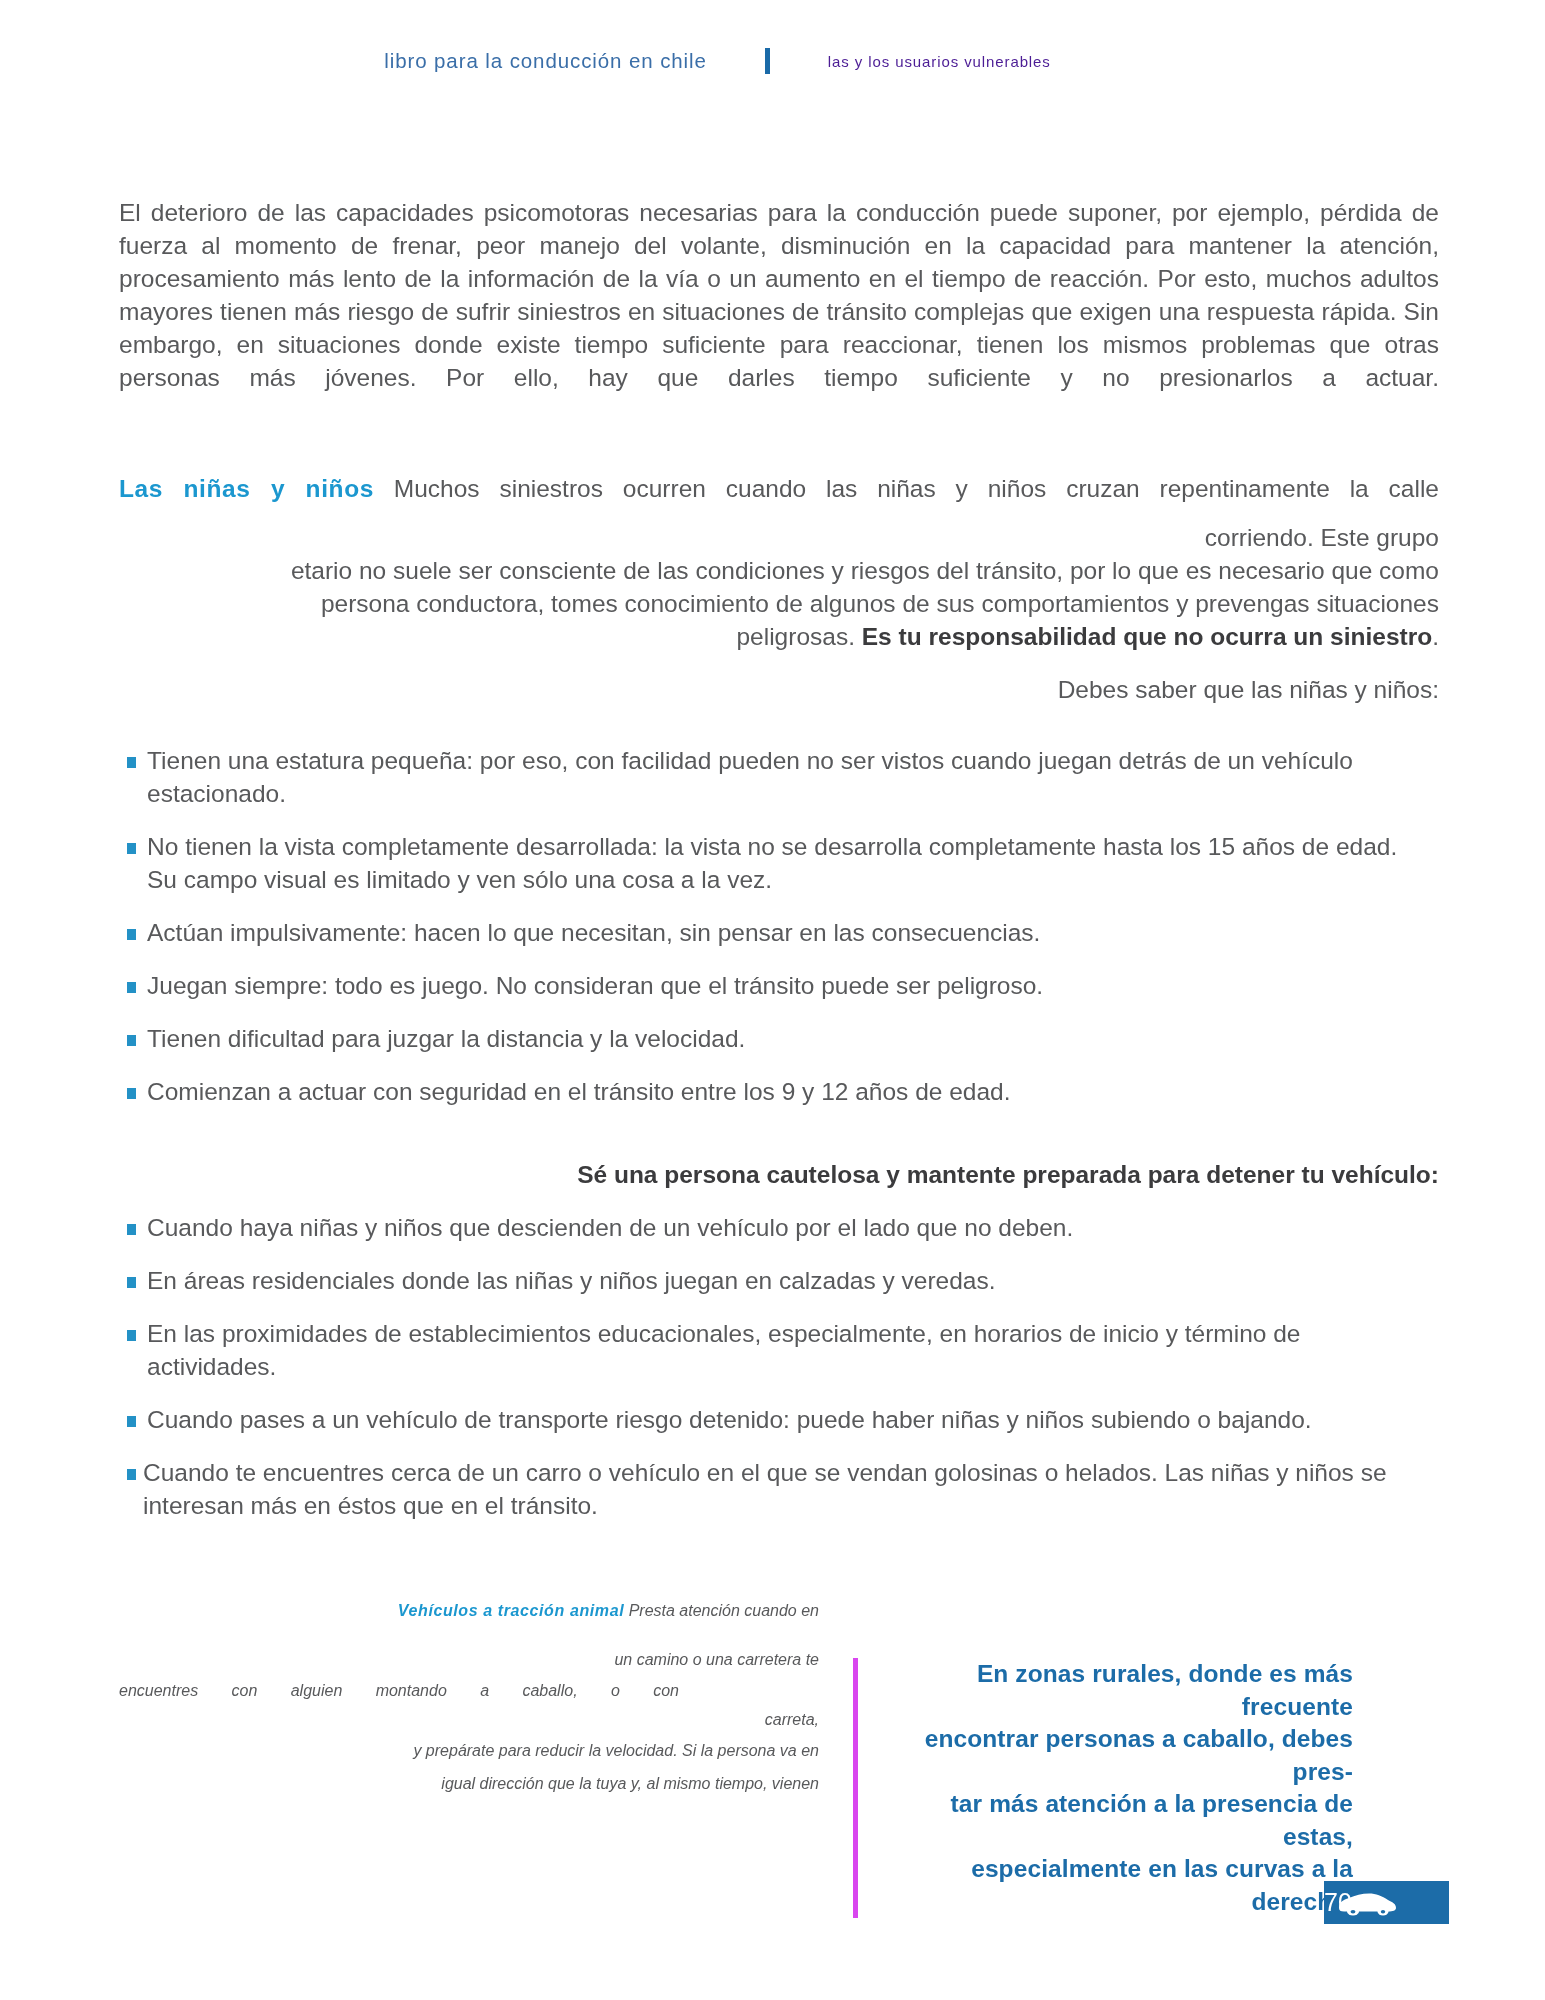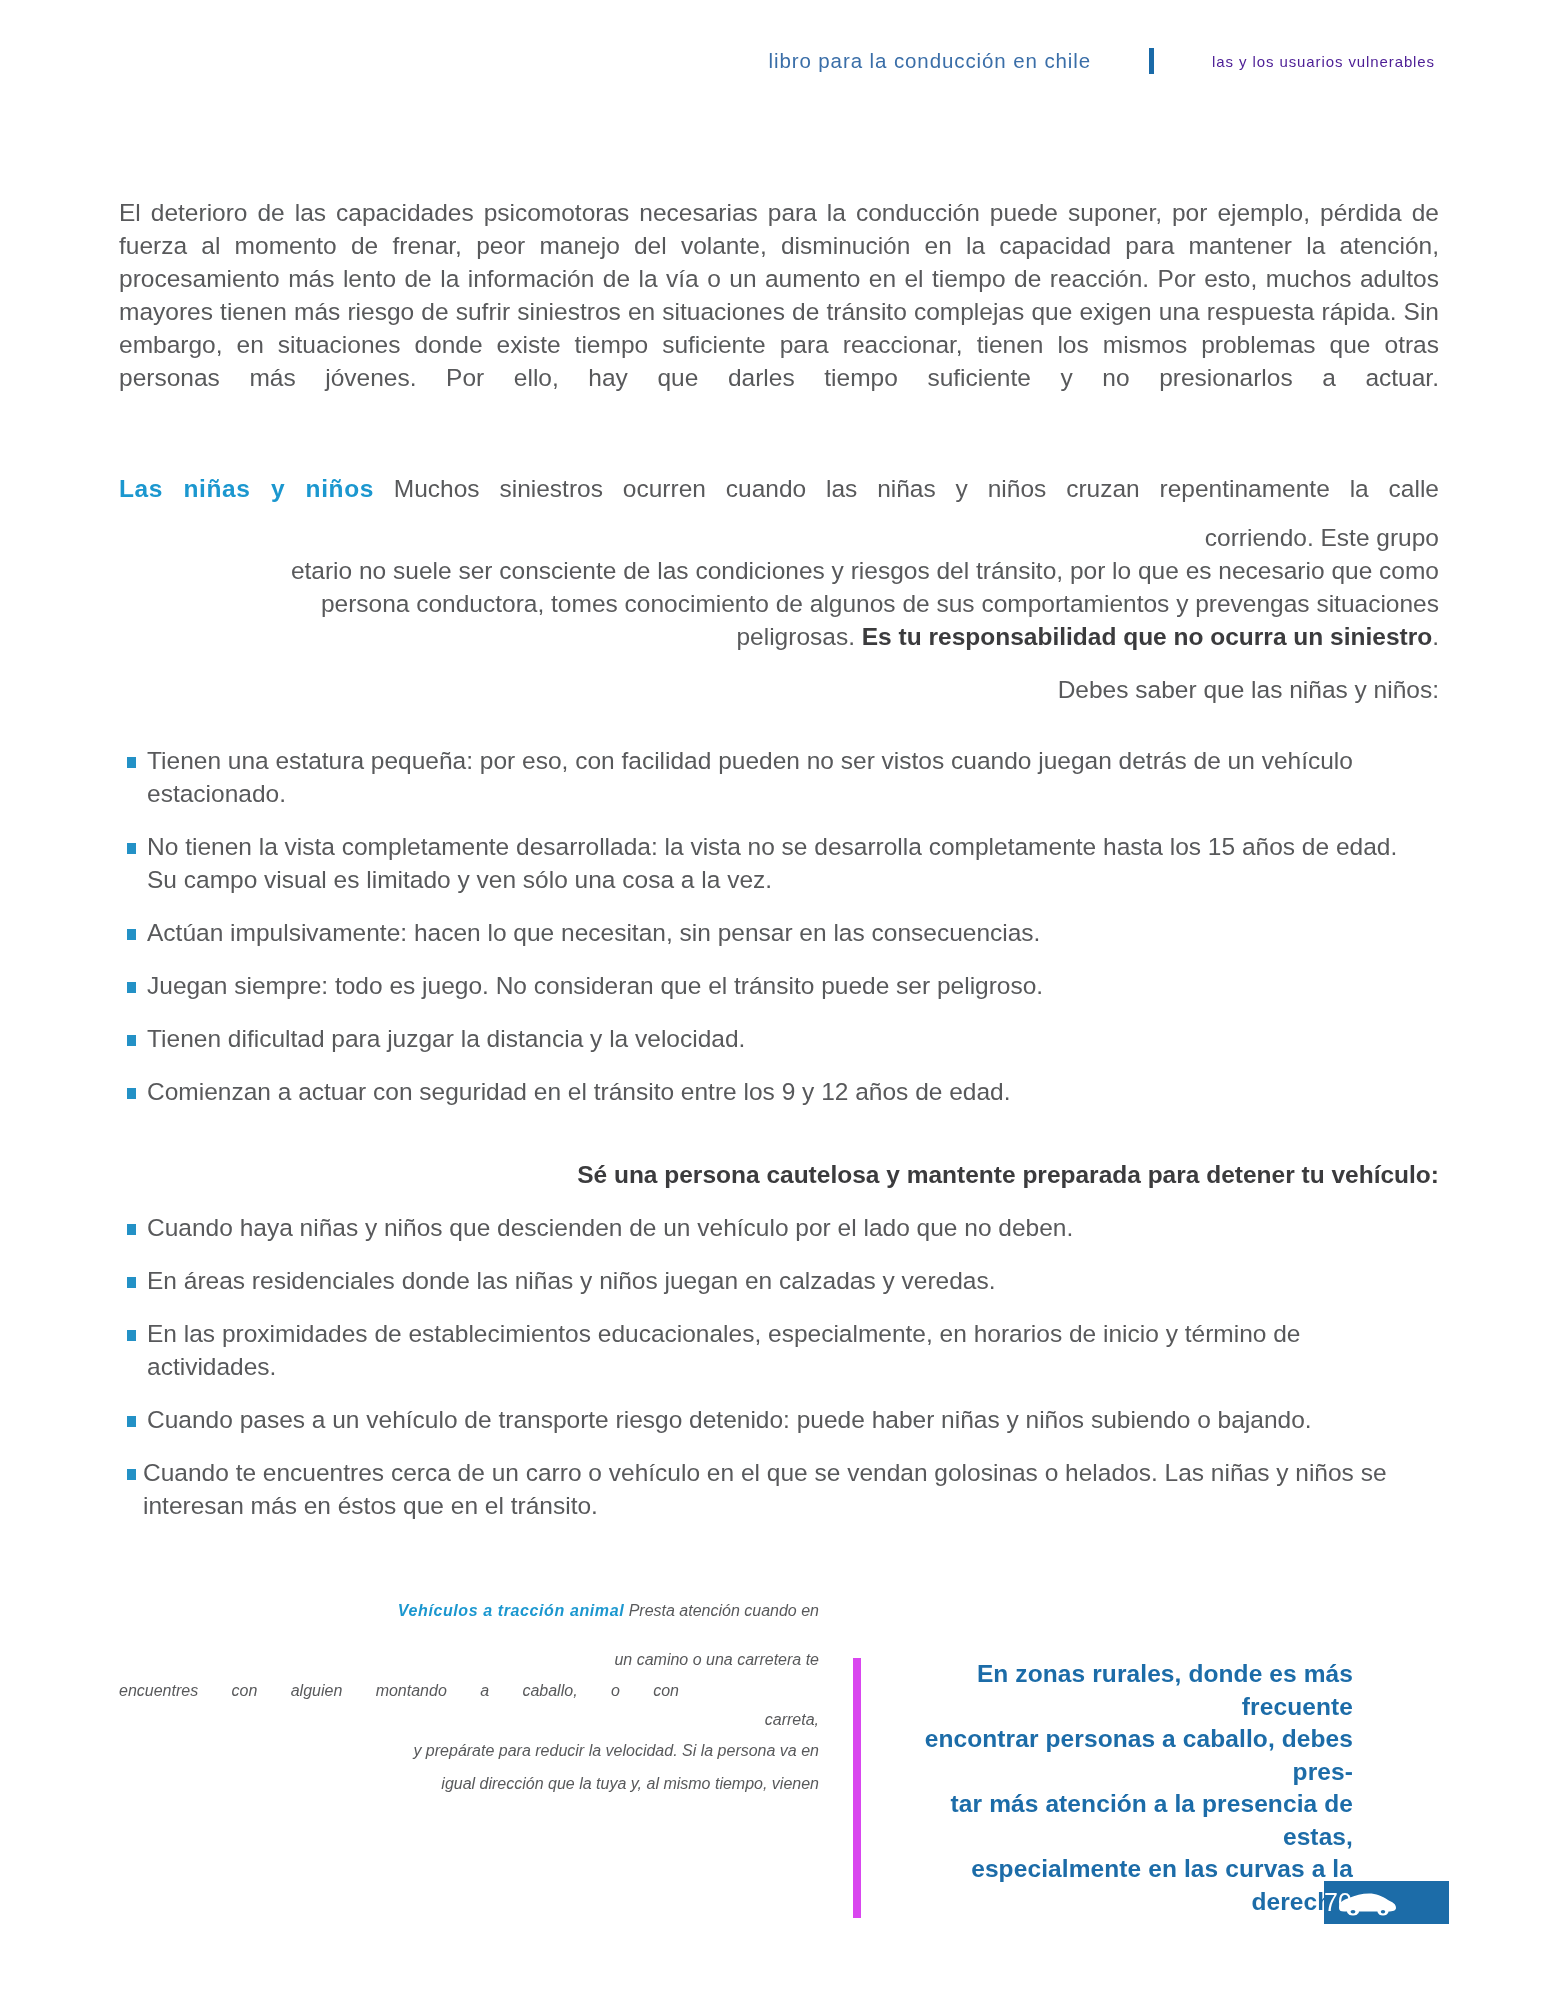--- a/index.html
+++ b/index.html
@@ -18,21 +18,21 @@
   }
 
   
   .page-header {
     position: absolute;
     top: 48px;
     left: 0;
     width: 100%;
     padding-right: 110px;
     display: flex;
-    justify-content: flex-end;
+    justify-content: center;
     align-items: center;
     gap: 0px;
   }
   .hdr-left {
     font-size: 20.5px;
     letter-spacing: 0.9px;
     color: #3a6ea8;
     font-family: "Liberation Sans", sans-serif;
     font-weight: 400;
     white-space: nowrap;
@@ -140,21 +140,21 @@
   }
   .cb-line-justify {
     text-align: justify;
     text-align-last: justify;
     width: 560px;
   }
 
   .callout {
     margin-left: 34px;
     margin-top: 64px;
-    border-left: 8px solid #d946ef;
+    border-left: 5px solid #d946ef;
     padding-left: 25px;
     width: 500px;
   }
   .callout p {
     color: #1c6ca8;
     font-weight: bold;
     font-size: 24.5px;
     line-height: 32.5px;
     letter-spacing: 0.1px;
   }

